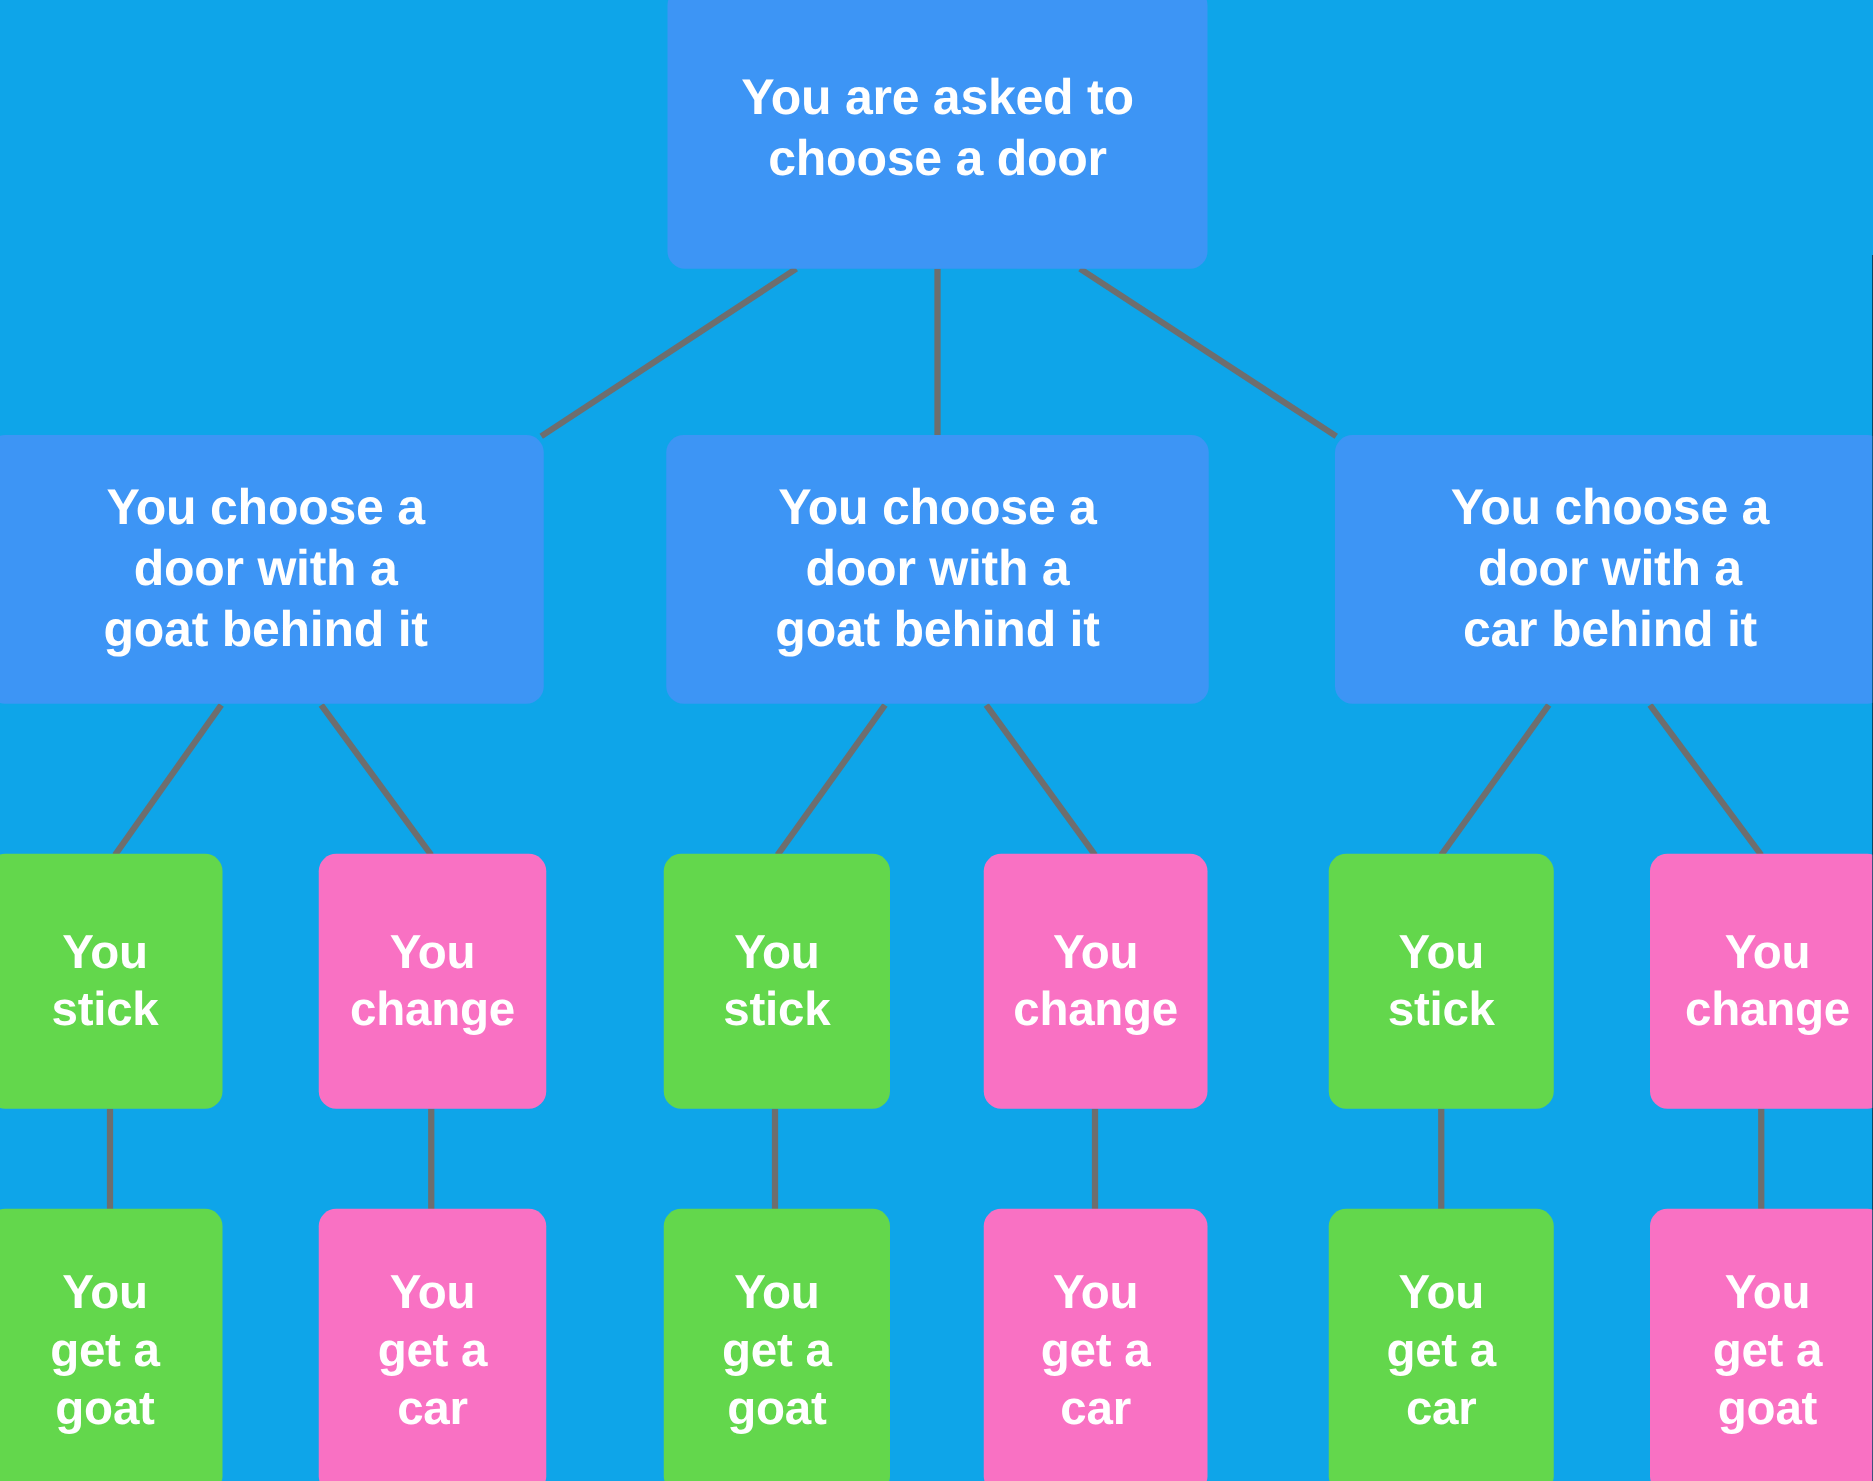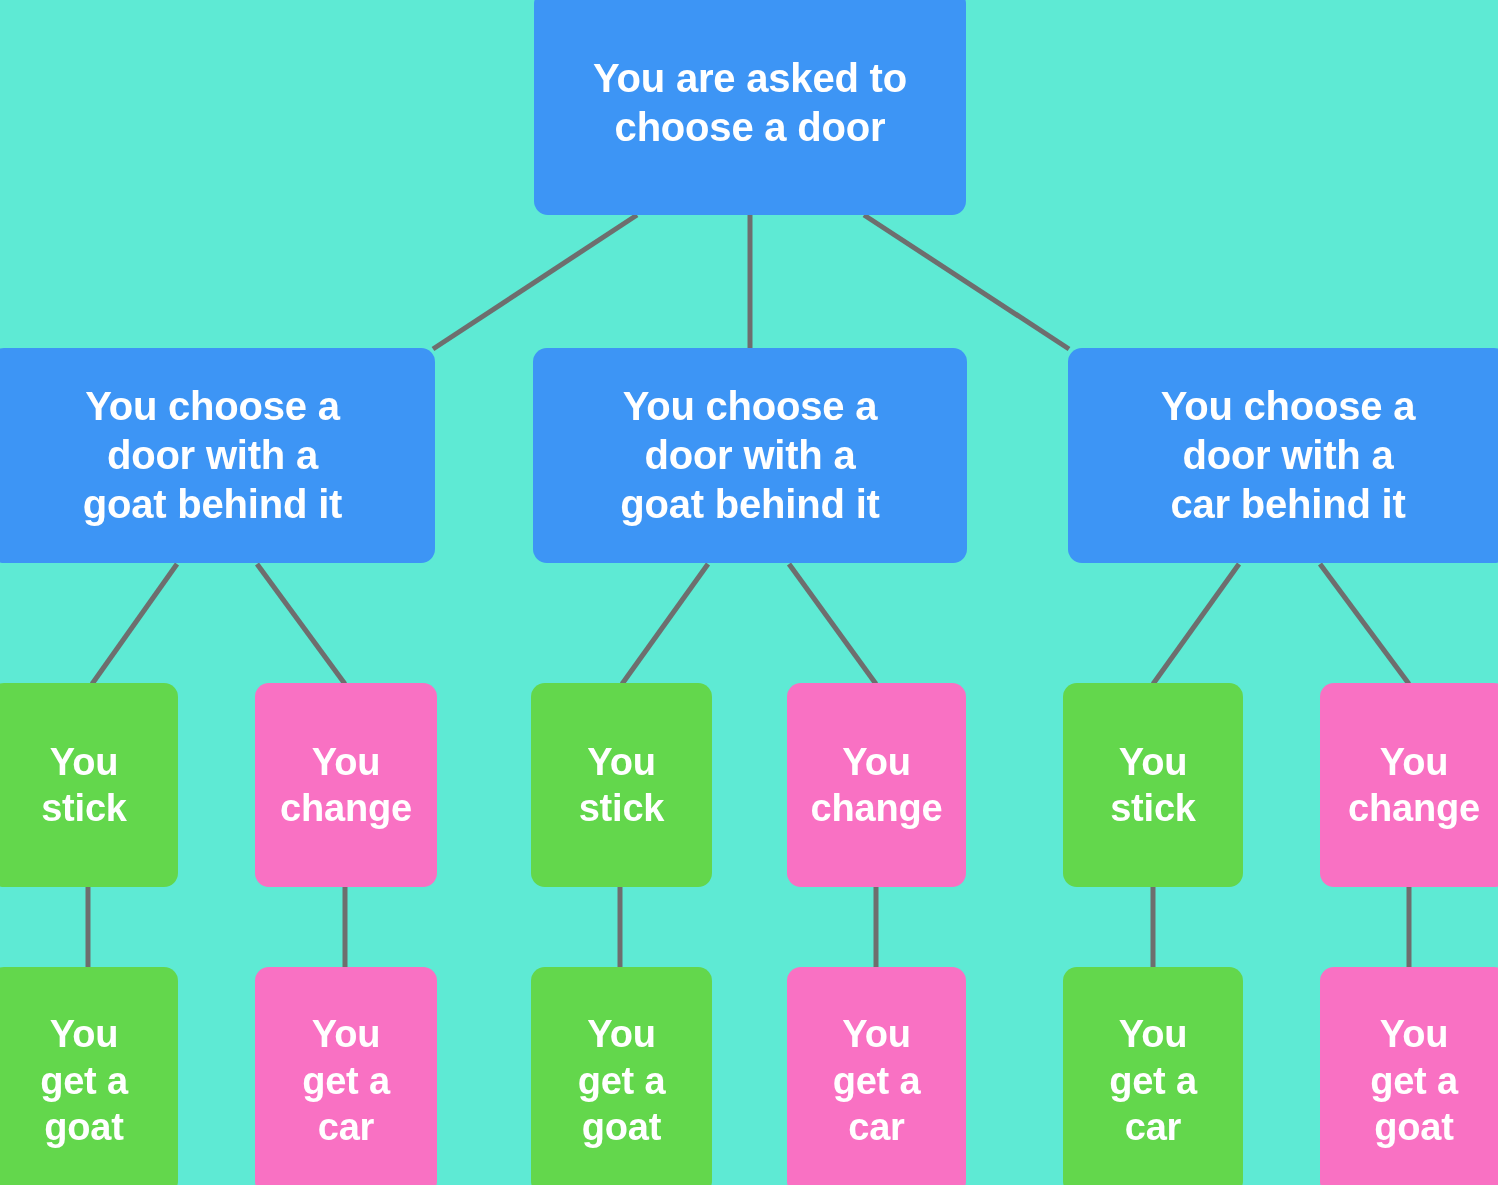--- a/index.html
+++ b/index.html
@@ -40,21 +40,21 @@
   .node.level-0, .node.level-1 {
     font-size: 40px;
   }
   .node.level-2, .node.level-3 {
     font-size: 38px;
   }
 </style>
 </head>
 <body>
 
-<div id="diagram-root" style="background: #5eead4;">
+<div id="diagram-root" style="background: #0ea5e9;">
   <svg id="edge-layer" viewBox="0 0 1498 1185" width="1498" height="1185" xmlns="http://www.w3.org/2000/svg">
       <line x1="637" y1="215" x2="433" y2="349" stroke="#6e6e6e" stroke-width="5" stroke-linecap="butt"></line>
       <line x1="750" y1="215" x2="750" y2="349" stroke="#6e6e6e" stroke-width="5" stroke-linecap="butt"></line>
       <line x1="864" y1="215" x2="1069" y2="349" stroke="#6e6e6e" stroke-width="5" stroke-linecap="butt"></line>
       <line x1="177" y1="564" x2="92" y2="684" stroke="#6e6e6e" stroke-width="5" stroke-linecap="butt"></line>
       <line x1="257" y1="564" x2="345" y2="684" stroke="#6e6e6e" stroke-width="5" stroke-linecap="butt"></line>
       <line x1="708" y1="564" x2="622" y2="684" stroke="#6e6e6e" stroke-width="5" stroke-linecap="butt"></line>
       <line x1="789" y1="564" x2="876" y2="684" stroke="#6e6e6e" stroke-width="5" stroke-linecap="butt"></line>
       <line x1="1239" y1="564" x2="1153" y2="684" stroke="#6e6e6e" stroke-width="5" stroke-linecap="butt"></line>
       <line x1="1320" y1="564" x2="1409" y2="684" stroke="#6e6e6e" stroke-width="5" stroke-linecap="butt"></line>

